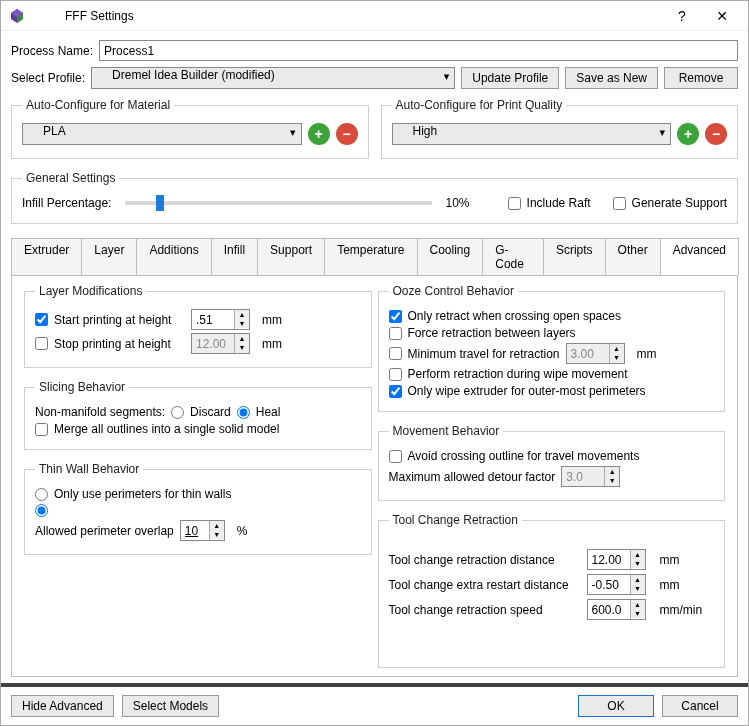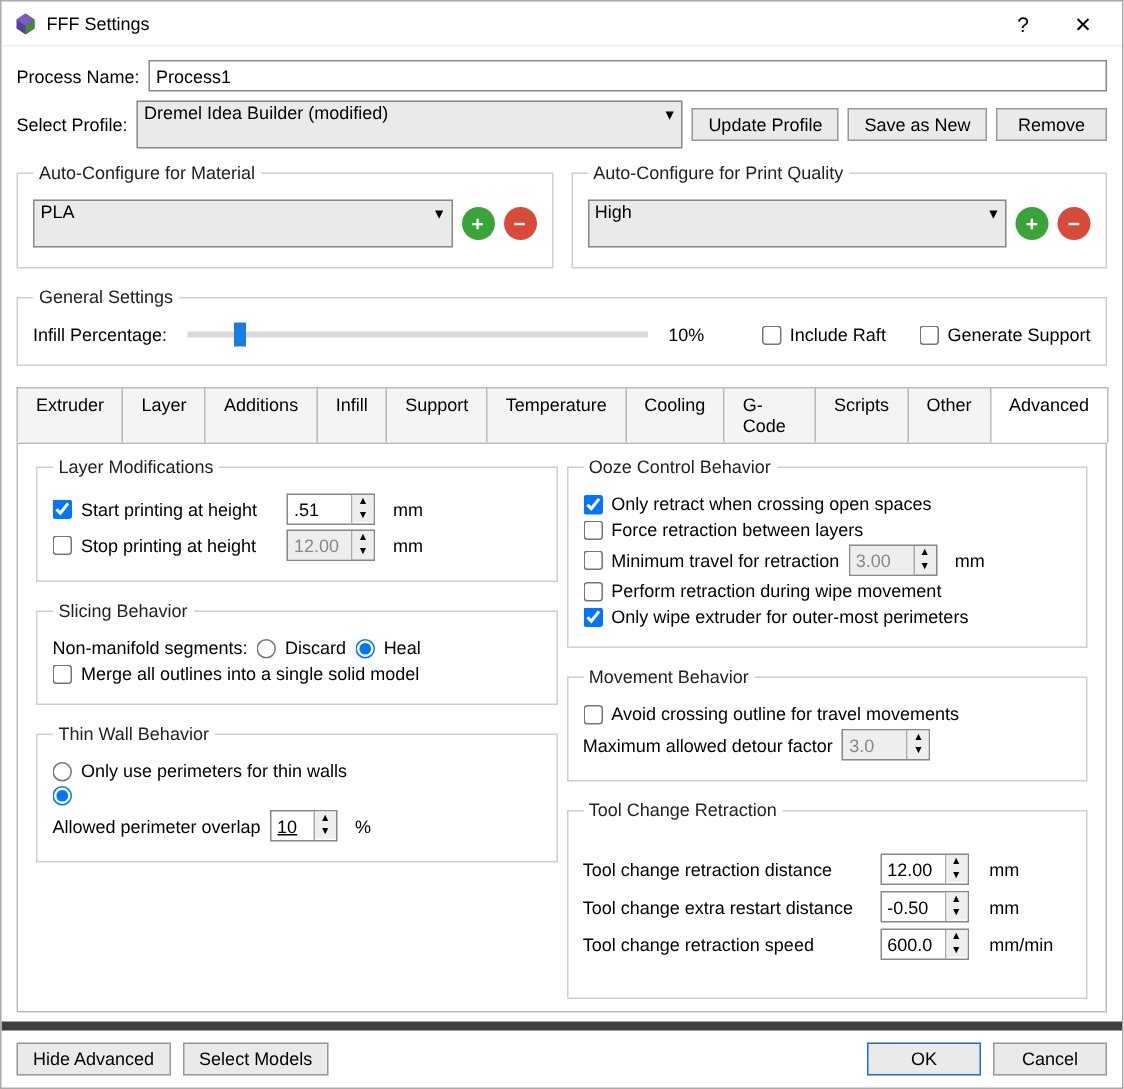--- a/index.html
+++ b/index.html
@@ -1,25 +1,25 @@
 <!DOCTYPE html>
 <html><head>
 <meta charset="utf-8">
 <style>
 * { box-sizing: border-box; font-family: "Segoe UI", Tahoma, sans-serif; font-size: 12px; }
 body { margin: 0; background: #fff; width: 749px; height: 726px; border: 1px solid #aaa; display: flex; flex-direction: column; }
 .titlebar { height: 30px; display: flex; align-items: center; padding: 0 6px 0 8px; border-bottom: 1px solid #eee; }
 .titlebar .logo { width: 16px; height: 16px; margin-right: 6px; }
-.titlebar .title { flex: 1; }
+.titlebar .title { flex: 1; margin-left: 34px; }
 .titlebar .tbtn { width: 40px; text-align: center; font-size: 14px; }
 .content { padding: 6px 10px; flex: 1; display: flex; flex-direction: column; }
 .row { display: flex; align-items: center; margin: 3px 0; gap: 6px; }
 .lbl { white-space: nowrap; }
 input[type=text], .txt { border: 1px solid #888; height: 21px; padding: 0 4px; background: #fff; }
-select, .sel { border: 1px solid #888; height: 32px; background: #eaeaea; padding: 0 4px; appearance: none; -webkit-appearance: none; position: relative; }
+select, .sel { border: 1px solid #888; height: 22px; background: #eaeaea; padding: 0 20px; appearance: none; -webkit-appearance: none; position: relative; }
 .sel-wrap { position: relative; flex: 1; display: flex; }
 .sel-wrap .sel { flex: 1; }
 .sel-wrap::after { content: "▾"; position: absolute; right: 6px; top: 3px; font-size: 11px; pointer-events: none; }
 .btn { border: 1px solid #999; background: #eaeaea; height: 22px; padding: 0 10px; display: inline-flex; align-items: center; justify-content: center; cursor: default; }
 .btn.primary { border: 1px solid #1a6fd6; }
 .iconbtn { width: 22px; height: 22px; border-radius: 50%; display: inline-flex; align-items: center; justify-content: center; color: #fff; font-weight: bold; font-size: 14px; }
 .iconbtn.add { background: #3aa33a; }
 .iconbtn.remove { background: #d84b3a; }
 fieldset { border: 1px solid #cfcfcf; margin: 6px 0; padding: 8px 10px 10px; }
 legend { padding: 0 4px; color: #222; margin-top: 16px; }
@@ -34,21 +34,21 @@
 .spinner.small input { width: 28px; text-decoration: underline; }
 .spinner.disabled { background: #eee; }
 .spinner.disabled input { color: #888; background: #eee; }
 .tabs { display: flex; margin-top: 8px; }
 .tab { border: 1px solid #bbb; border-bottom: none; padding: 4px 12px; background: #f4f4f4; margin-right: -1px; }
 .tab.active { background: #fff; position: relative; z-index: 2; }
 .tabpanel { border: 1px solid #bbb; flex: 1; display: flex; gap: 6px; padding: 2px 12px; background: #fff; }
 .tabcol { flex: 1; display: flex; flex-direction: column; }
 .slider-track { position: relative; height: 4px; background: #d9d9d9; flex: 1; margin: 0 8px; }
 .slider-thumb { position: absolute; top: -6px; width: 8px; height: 16px; background: #1a7be0; }
-.footer { display: flex; padding: 8px 10px; gap: 8px; border-top: 6px solid #404040; align-items: center; }
+.footer { display: flex; padding: 8px 10px; gap: 8px; border-top: 4px solid #404040; align-items: center; }
 .unit { margin-left: 6px; }
 .field-row { display: flex; align-items: center; margin: 4px 0; gap: 8px; }
 .field-row .flabel { flex: 0 0 190px; }
 </style>
 </head>
 <body>
 
 <div class="titlebar">
   <svg class="logo" viewBox="0 0 16 16">
       <polygon points="8,1 14,5 14,11 8,15 2,11 2,5" fill="#5b3fa0"></polygon>

